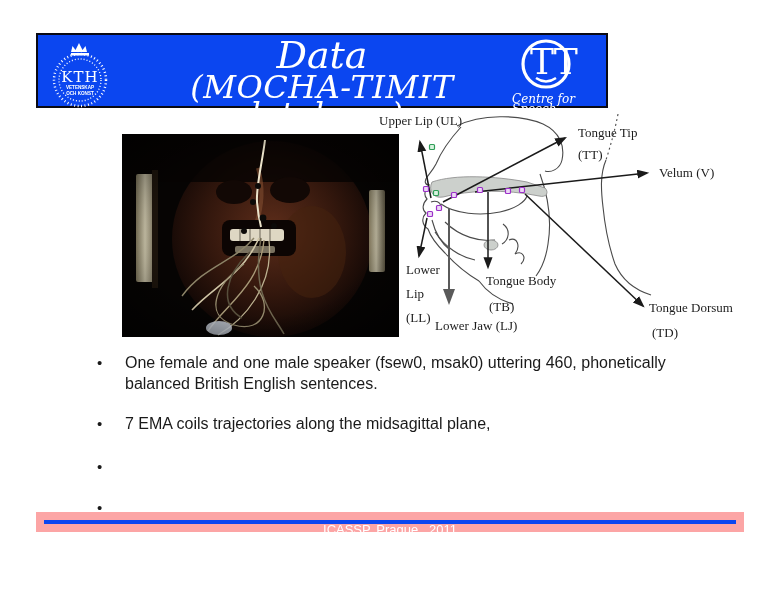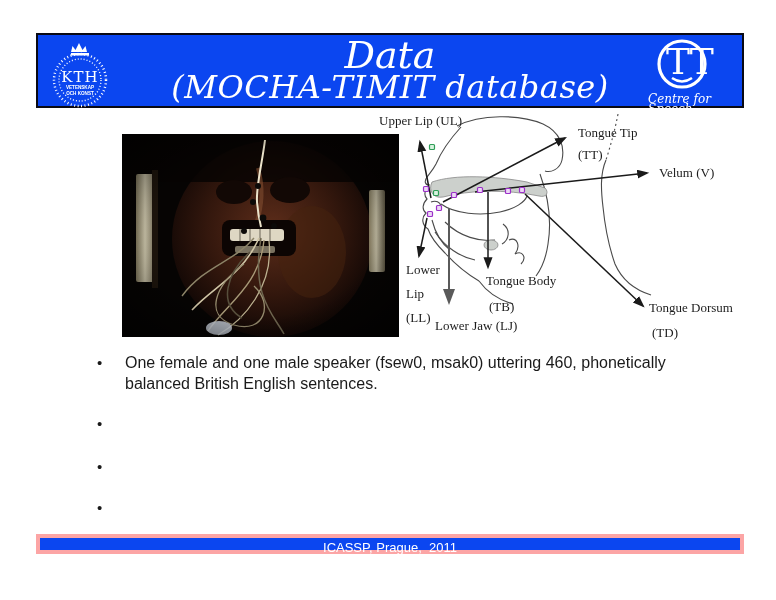--- a/index.html
+++ b/index.html
@@ -1,20 +1,20 @@
 <!DOCTYPE html>
 <html><head>
 <meta charset="utf-8">
 <style>
   html,body{margin:0;padding:0;background:#ffffff;}
   body{width:776px;height:600px;overflow:hidden;font-family:"Liberation Sans",sans-serif;position:relative;}
   .slide{position:absolute;left:0;top:0;width:776px;height:600px;background:#ffffff;}
 
   
-  .header-bar{position:absolute;left:36px;top:33px;width:708px;height:75px;background:#0b46f0;
+  .header-bar{position:absolute;left:36px;top:33px;width:572px;height:75px;background:#0b46f0;
     border:2px solid #0a0a14;box-sizing:border-box;}
   .titles{position:absolute;left:110px;right:110px;top:0;height:100%;text-align:center;color:#ffffff;}
   .slide-title{font-family:"DejaVu Serif",serif;font-style:italic;font-weight:400;font-size:38px;line-height:38px;margin-top:1px;}
   .slide-subtitle{font-family:"DejaVu Serif",serif;font-style:italic;font-size:32px;line-height:27px;margin-top:0px;letter-spacing:.5px;}
 
   .kth-logo{position:absolute;left:8px;top:3px;}
   .tt-logo{position:absolute;right:4px;top:1px;width:92px;color:#fff;}
   .tt-caption{font-family:"DejaVu Serif",serif;font-style:italic;font-weight:400;font-size:12px;line-height:10px;color:#fff;margin-left:2px;}
 
   
@@ -27,22 +27,22 @@
   
   .bullet{position:absolute;left:97px;width:600px;display:flex;color:#1a1a1a;}
   .bullet .dot{width:28px;flex:0 0 28px;font-size:15px;line-height:21px;}
   .bullet .txt{font-size:16px;line-height:21px;max-width:565px;}
   .b1{top:352px;}
   .b2{top:413px;}
   .b3{top:456px;}
   .b4{top:497px;}
 
   
-  .footer-bar{position:absolute;left:36px;top:534px;width:708px;height:20px;background:#0b46f0;
-    border:4px solid #fca5a5;box-sizing:border-box;text-align:center;}
+  .footer-bar{position:absolute;left:36px;top:512px;width:708px;height:20px;background:#0b46f0;
+    border:8px solid #fca5a5;box-sizing:border-box;text-align:center;}
   .footer-text{color:#ffffff;font-size:13px;line-height:16px;white-space:pre;}
 </style>
 </head>
 <body>
 
 <div class="slide">
 
   <div class="header-bar">
 
     <svg class="kth-logo" width="68" height="70" viewBox="0 0 68 70">
@@ -200,20 +200,21 @@
     <text x="274" y="200">Tongue Dorsum</text>
     <text x="277" y="225">(TD)</text>
   </svg>
 
   <div class="bullet b1">
     <span class="dot">•</span>
     <span class="txt">One female and one male speaker (fsew0, msak0) uttering 460, phonetically balanced British English sentences.</span>
   </div>
   <div class="bullet b2">
     <span class="dot">•</span>
+    <span class="txt">7 EMA coils trajectories along the midsagittal plane,</span>
   </div>
   <div class="bullet b3">
     <span class="dot">•</span>
   </div>
   <div class="bullet b4">
     <span class="dot">•</span>
   </div>
 
   <div class="footer-bar">
     <span class="footer-text">ICASSP, Prague,  2011</span>

